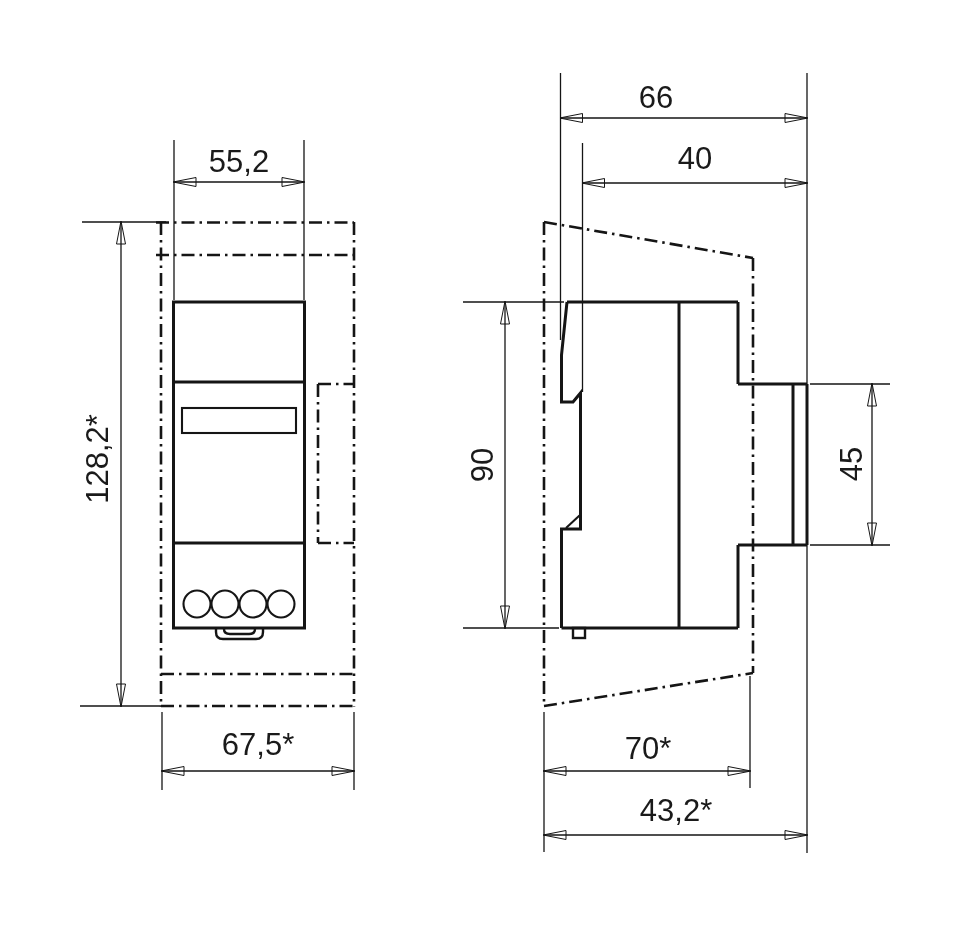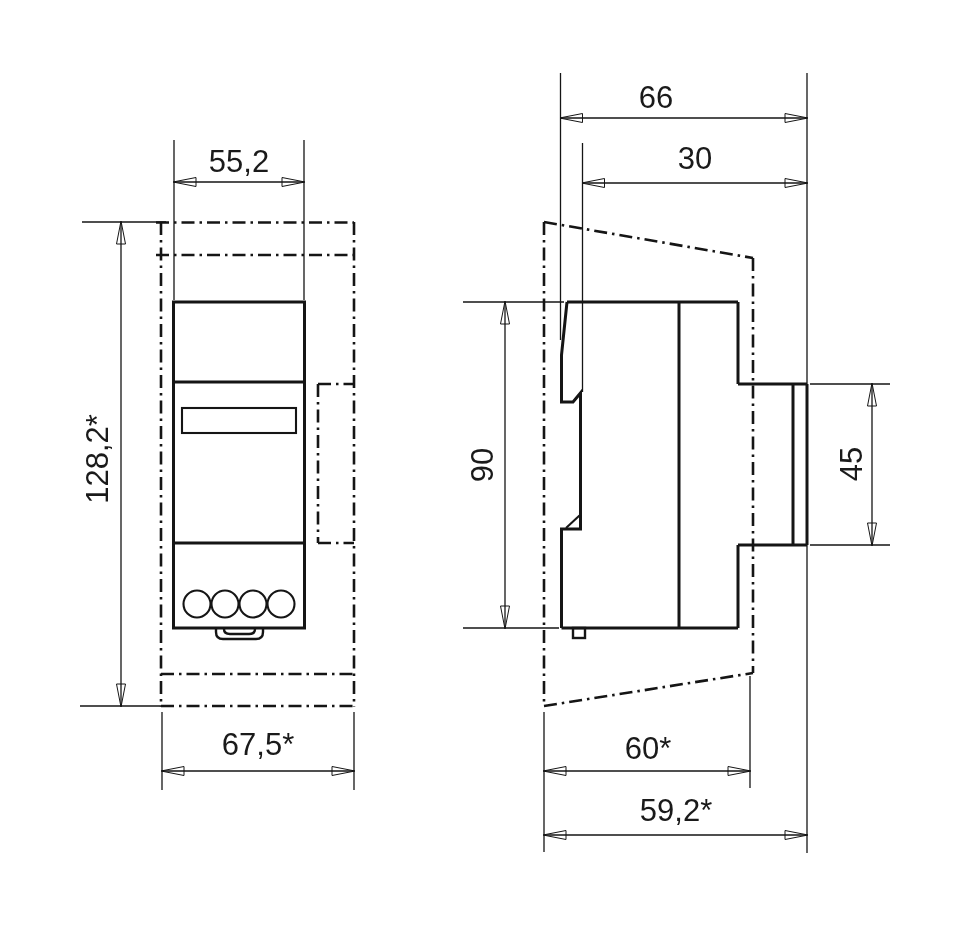--- a/index.html
+++ b/index.html
@@ -143,23 +143,23 @@
 </svg>
 
 <div class="lbl" style="left:239px;top:161px">55,2</div>
 
 <div class="lbl rot" style="left:97px;top:459px">128,2*</div>
 
 <div class="lbl" style="left:258px;top:744px">67,5*</div>
 
 <div class="lbl" style="left:656px;top:97px">66</div>
 
-<div class="lbl" style="left:695px;top:158px">30</div>
+<div class="lbl" style="left:695px;top:158px">40</div>
 
 <div class="lbl rot" style="left:482px;top:465px">90</div>
 
 <div class="lbl rot" style="left:851px;top:464px">45</div>
 
-<div class="lbl" style="left:648px;top:748px">60*</div>
+<div class="lbl" style="left:648px;top:748px">70*</div>
 
-<div class="lbl" style="left:676px;top:810px">59,2*</div>
+<div class="lbl" style="left:676px;top:810px">43,2*</div>
 
 </div>
 
 </body></html>

